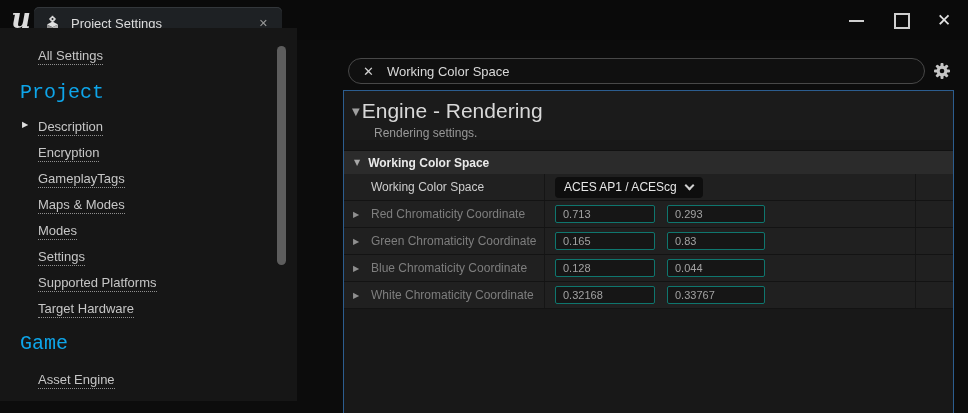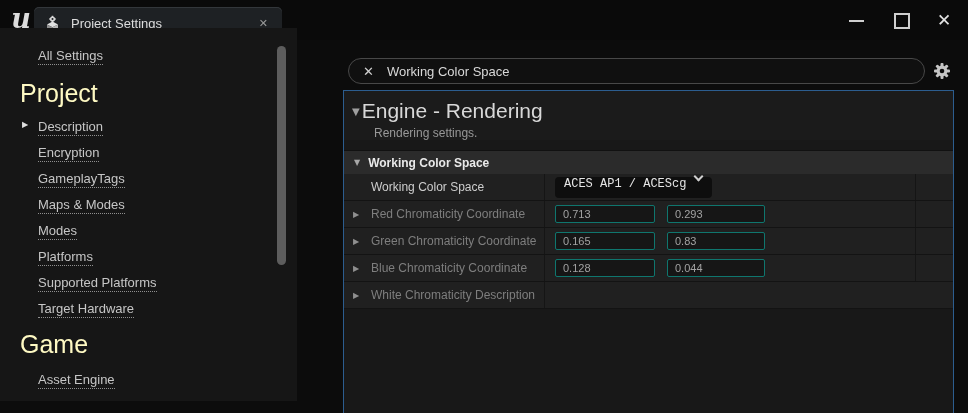--- a/index.html
+++ b/index.html
@@ -59,21 +59,21 @@
     background: #161616; overflow: hidden;
   }
   .s-link {
     position: absolute; left: 38px;
     font-size: 13px; color: #c6c6c6;
     border-bottom: 1px dotted #8f8f8f; padding-bottom: 1px;
     white-space: nowrap; cursor: pointer;
   }
   .s-header {
     position: absolute; left: 20px;
-    font-size: 25px; color: #fef9c3; line-height: 30px; white-space: nowrap;
+    font-size: 20px; color: #0ea5e9; line-height: 30px; white-space: nowrap; font-family: Liberation Mono, monospace;
   }
   .sel-arrow {
     position: absolute; left: 22px;
     font-family: "DejaVu Sans", sans-serif;
     font-size: 8px; color: #e0e0e0; line-height: 16px;
   }
   .s-scrollbar {
     position: absolute; left: 277px; top: 18px; width: 9px; height: 219px;
     background: #5d5d5d; border-radius: 4.5px;
   }
@@ -130,21 +130,21 @@
   .lbl-on  { color: #cdcdcd; }
   .lbl-off { color: #7e7e7e; }
   .col-value {
     width: 371px; border-left: 1px solid #151515; position: relative;
     display: flex; align-items: center;
   }
   .col-end { flex: 1; border-left: 1px solid #151515; }
 
   .dropdown {
     margin-left: 10px; height: 21px; background: #0e0e0e; border-radius: 4px;
-    display: flex; align-items: flex-start; padding: 0 9px; cursor: pointer; font-family: Liberation Mono, monospace;
+    display: flex; align-items: center; padding: 0 9px; cursor: pointer;
   }
   .dropdown-label { font-size: 12px; color: #e6e6e6; white-space: nowrap; }
   .chevron-down {
     width: 7px; height: 7px; margin: -4px 1px 0 9px;
     border-right: 2px solid #cfcfcf; border-bottom: 2px solid #cfcfcf;
     transform: rotate(45deg);
   }
 
   .num-box {
     position: absolute; top: 4px; height: 18px; width: 100px;
@@ -190,21 +190,21 @@
     <span class="s-link" style="top:20px">All Settings</span>
 
     <div class="s-header" style="top:50px">Project</div>
 
     <span class="sel-arrow" style="top:89px">▶</span>
     <span class="s-link" style="top:91px">Description</span>
     <span class="s-link" style="top:117px">Encryption</span>
     <span class="s-link" style="top:143px">GameplayTags</span>
     <span class="s-link" style="top:169px">Maps &amp; Modes</span>
     <span class="s-link" style="top:195px">Modes</span>
-    <span class="s-link" style="top:221px">Platforms</span>
+    <span class="s-link" style="top:221px">Settings</span>
     <span class="s-link" style="top:247px">Supported Platforms</span>
     <span class="s-link" style="top:273px">Target Hardware</span>
 
     <div class="s-header" style="top:301px">Game</div>
 
     <span class="s-link" style="top:344px">Asset Engine</span>
     <span class="s-link" style="top:370px">Asset Tools</span>
 
     <div class="s-scrollbar"></div>
   </div>
@@ -285,19 +285,23 @@
       <div class="col-value">
         <input class="num-box num-box-1" value="0.128" style="">
         <input class="num-box num-box-2" value="0.044" style="">
       </div>
       <div class="col-end"></div>
     </div>
 
     <div class="prop-row">
       <div class="col-label">
         <span class="expander">▶</span>
-        <span class="prop-label lbl-off">White Chromaticity Description</span>
+        <span class="prop-label lbl-off">White Chromaticity Coordinate</span>
+      </div>
+      <div class="col-value">
+        <input class="num-box num-box-1" value="0.32168" style="">
+        <input class="num-box num-box-2" value="0.33767" style="">
       </div>
       <div class="col-end"></div>
     </div>
 
   </div>
 </div>
 
 </body></html>

